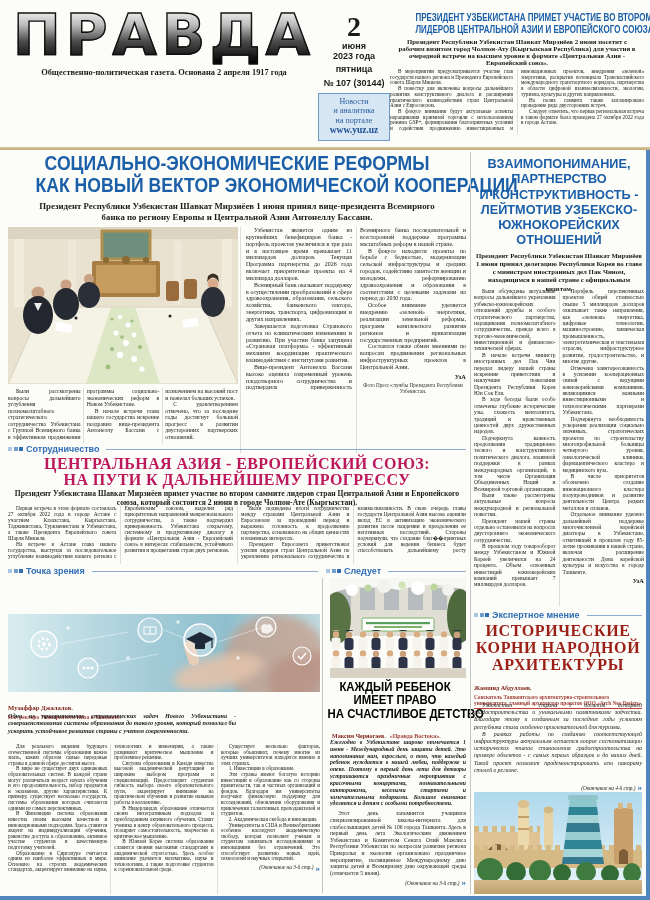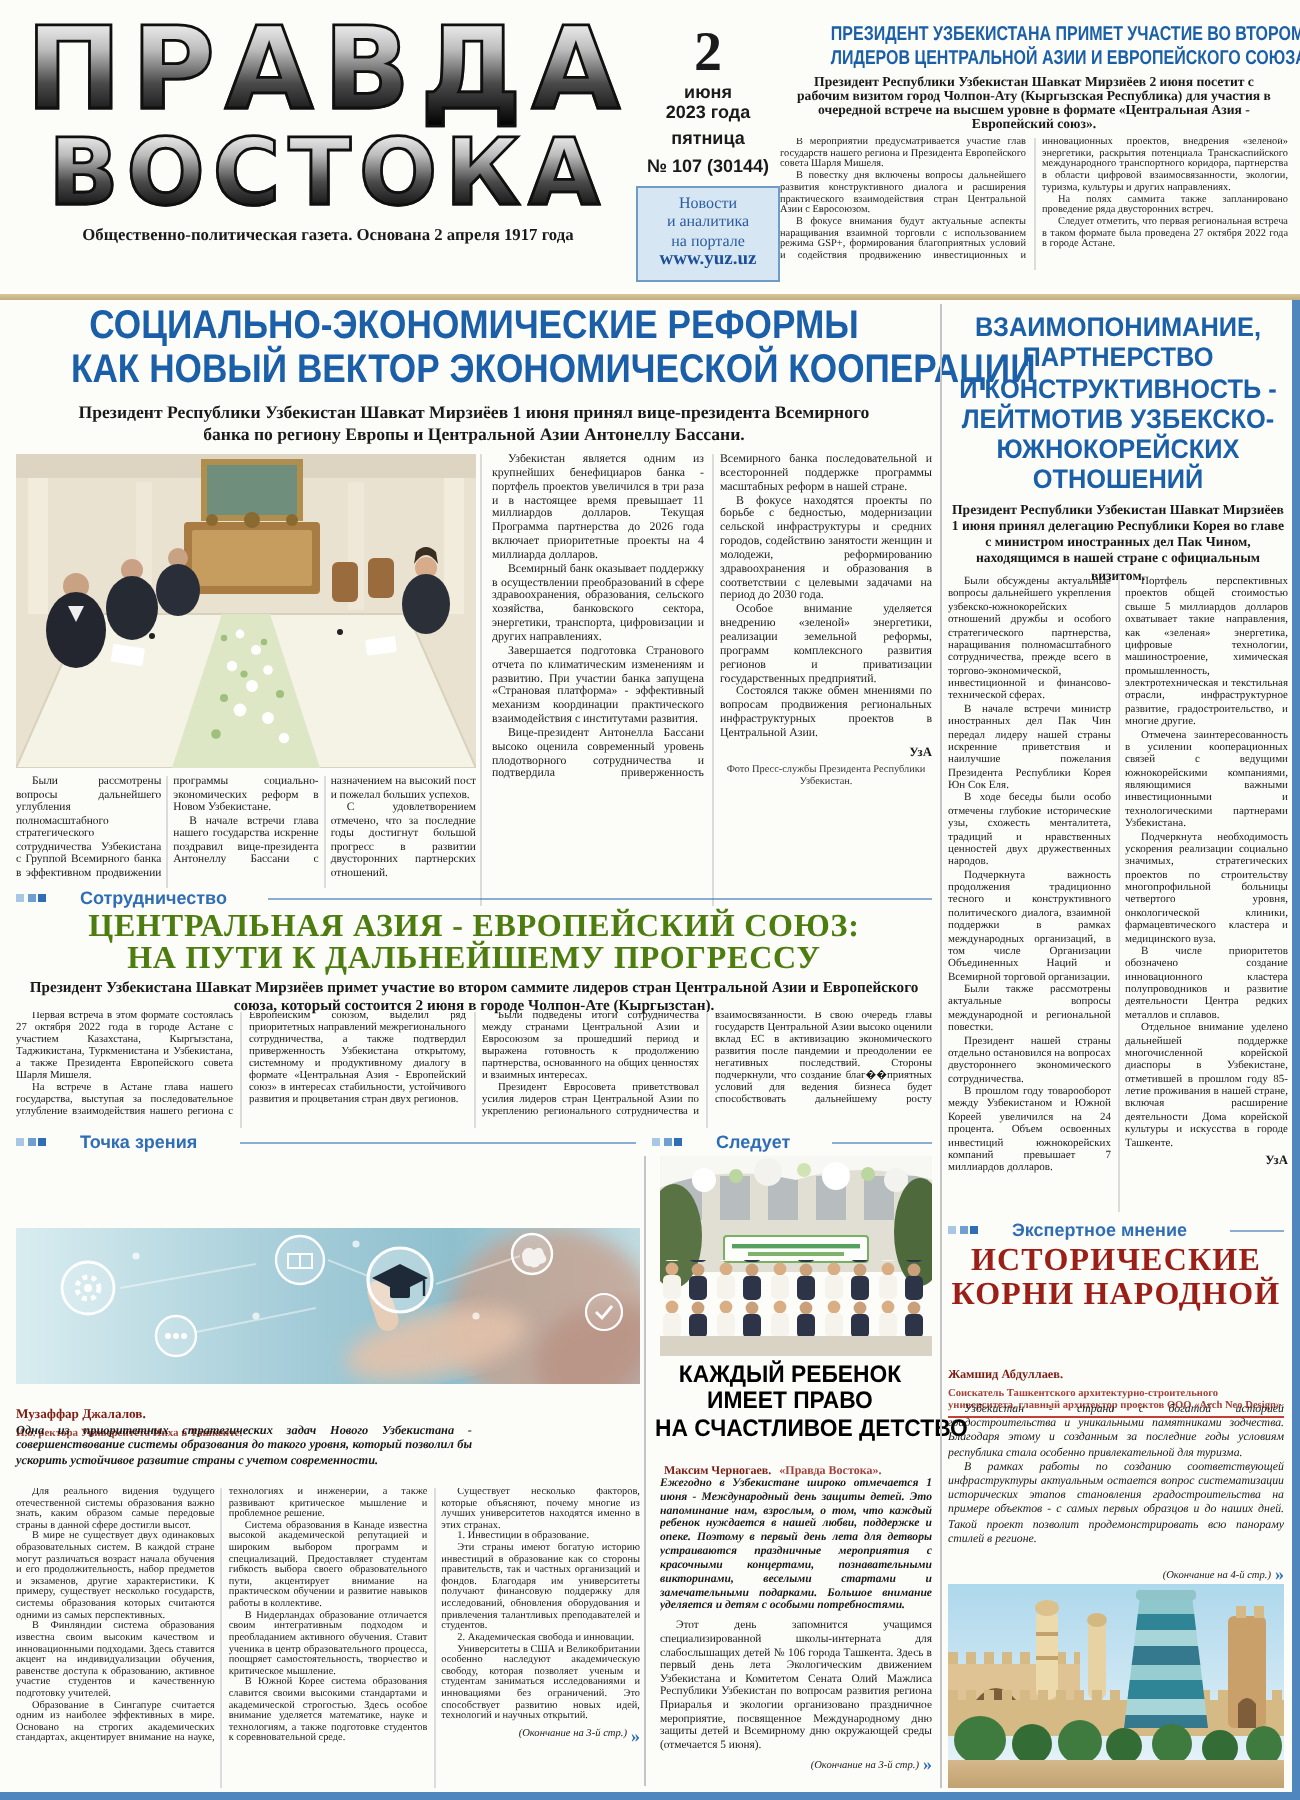--- a/index.html
+++ b/index.html
@@ -13,35 +13,35 @@
     .masthead-title{background:linear-gradient(180deg,#f7f7f7 2%,#bdbdbd 30%,#4a4a4a 60%,#050505 96%);
       -webkit-background-clip:text;background-clip:text;color:transparent;-webkit-text-stroke:1.4px #101010;}
   }
   .mast-l1{font-size:57px;letter-spacing:5px;}
   .mast-l2{font-size:46px;letter-spacing:4px;}
   .tagline{font-size:8.4px;font-weight:bold;margin-top:4px;}
   
   .hl>div{text-align:center;}
   .condlist>div{white-space:nowrap;transform-origin:50% 50%;text-align:center;}
   .hl-blue{color:#1a5fa8;font-family:"Liberation Sans",sans-serif;font-weight:bold;}
-  .hl-red{color:#4d7c0f;font-weight:bold;}
+  .hl-red{color:#be185d;font-weight:bold;}
   .hl-darkred{color:#9b1f17;font-weight:bold;}
   .hl-purple{color:#9b3995;font-weight:bold;letter-spacing:1px;}
   .hl-green{color:#000000;font-family:"Liberation Sans",sans-serif;font-weight:bold;}
   .lead{font-weight:bold;text-align:center;}
   
   .cols{column-gap:8px;column-rule:1px solid #dcdcdc;text-align:justify;overflow:hidden;}
   .plist>div{text-indent:8px;}
   .sig{text-align:right;font-weight:bold;font-size:6.4px;margin-top:2px;}
   .credit{text-align:center;font-size:5.2px;margin-top:2px;color:#333;}
   .cont{display:flex;justify-content:flex-end;align-items:center;gap:2px;font-style:italic;
         font-size:5.3px;margin-top:2px;text-indent:0;}
   .arrow{color:#2e6cb6;font-weight:bold;font-size:9px;font-style:normal;line-height:1;}
   
-  .section{display:flex;align-items:center;gap:17px;}
+  .section{display:flex;align-items:center;gap:3px;}
   .sqs{display:inline-flex;gap:1.5px;}
   .sq{width:4px;height:4px;display:inline-block;}
   .s1{background:#a9c6e2;} .s2{background:#6f9fd0;} .s3{background:#2f6db5;}
   .section-label{font-family:"Liberation Sans",sans-serif;font-weight:bold;font-size:9px;color:#2f6db5;white-space:nowrap;}
   .section-line{flex:1;height:1px;background:#2f6db5;opacity:.55;margin-left:4px;}
   
   .vline{width:1px;background:#c5c5c5;}
   .tanline{background:linear-gradient(180deg,#d8c69c,#c2ad7c);}
   .blueline{background:#4e86bd;}
   .byline-name{font-weight:bold;font-size:6.6px;color:#7c1d12;}
@@ -52,21 +52,20 @@
   .portal{border:1px solid #6f9cc6;background:#d7e6f3;color:#2a5d9f;padding:3px 2px;font-size:8px;line-height:1.2;}
   .portal-url{font-weight:bold;font-size:9.5px;color:#1c4f96;}
 </style>
 </head>
 <body>
 
 <div class="page">
 
   <div class="abs" style="left:10px;top:8px;width:308px;text-align:center;">
     <div class="masthead-title mast-l1">ПРАВДА</div>
-    <div class="masthead-title mast-l2">ВОСТОКА</div>
     <div class="tagline">Общественно-политическая газета. Основана 2 апреля 1917 года</div>
   </div>
 
   <div class="abs sans" style="left:318px;top:14px;width:72px;text-align:center;">
     <div style="font-family:'Liberation Serif',serif;font-weight:bold;font-size:28px;line-height:.95;">2</div>
     <div style="font-weight:bold;font-size:9px;">июня</div>
     <div style="font-weight:bold;font-size:9px;">2023 года</div>
     <div style="font-weight:bold;font-size:9px;margin-top:3px;">пятница</div>
     <div style="font-weight:bold;font-size:9px;margin-top:4px;white-space:nowrap;">№ 107 (30144)</div>
     <div class="portal" style="margin-top:5px;font-family:'Liberation Serif',serif;">
@@ -373,20 +372,21 @@
         <i class="sq s1"></i>
         <i class="sq s2"></i>
         <i class="sq s3"></i>
       </span>
     <span class="section-label">Экспертное мнение</span>
     <span class="section-line"></span>
   </div>
   <div class="abs hl hl-darkred" style="left:474px;top:623px;width:168px;font-size:16px;line-height:1.05;letter-spacing:.6px;">
     <div>ИСТОРИЧЕСКИЕ</div>
     <div>КОРНИ НАРОДНОЙ</div>
+    <div>АРХИТЕКТУРЫ</div>
   </div>
   <div class="abs" style="left:474px;top:676px;width:168px;">
     <span class="byline-name" style="font-size:6.2px;">Жамшид Абдуллаев.</span>
     <div class="byline-title" style="font-size:5.3px;">Соискатель Ташкентского архитектурно-строительного университета, главный архитектор проектов ООО «Arch Neo Design».</div>
     <div class="redrule"></div>
   </div>
   <div class="abs italiclead plist" style="left:474px;top:702px;width:168px;height:78px;overflow:hidden;font-size:5.9px;line-height:1.22;">
       <div>Узбекистан - страна с богатой историей градостроительства и уникальными памятниками зодчества. Благодаря этому и созданным за последние годы условиям республика стала особенно привлекательной для туризма.</div>
       <div>В рамках работы по созданию соответствующей инфраструктуры актуальным остается вопрос систематизации исторических этапов становления градостроительства на примере объектов - с самых первых образцов и до наших дней. Такой проект позволит продемонстрировать всю панораму стилей в регионе.</div>
     </div>

